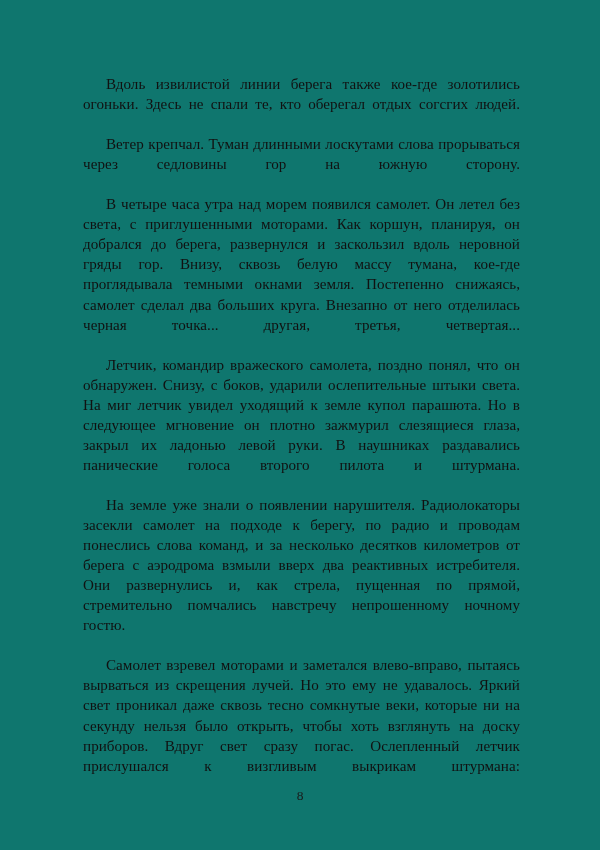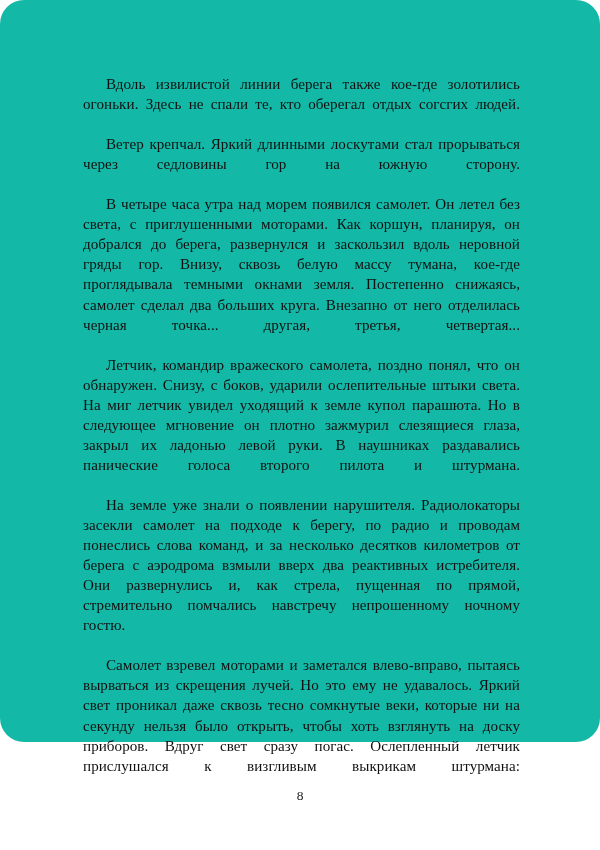--- a/index.html
+++ b/index.html
@@ -16,23 +16,22 @@
     font-family: "Liberation Serif", "DejaVu Serif", serif;
     color: #111111;
     -webkit-font-smoothing: antialiased;
   }
 
   #page {
     position: absolute;
     left: 0;
     top: 0;
     width: 600px;
-    height: 742px;
-    background: #14b8a6;
-    border-radius: 24px;
+    height: 850px;
+    background: #0f766e;
   }
 
   #text-block {
     position: absolute;
     left: 83px;
     top: 74px;
     width: 437px;
   }
 
   .para {
@@ -67,21 +66,21 @@
     font-family: "Liberation Serif", "DejaVu Serif", serif;
   }
 </style>
 </head>
 <body>
 
 <div id="page">
 
   <div id="text-block">
     <p class="para">Вдоль извилистой линии берега также кое-где золотились огоньки. Здесь не спали те, кто оберегал отдых сог­сгих людей.</p>
-    <p class="para">Ветер крепчал. Яркий длинными лоскутами стал прорываться через седловины гор на южную сторону.</p>
+    <p class="para">Ветер крепчал. Туман длинными лоскутами слова прорываться через седловины гор на южную сторону.</p>
     <p class="para">В четыре часа утра над морем появился самолет. Он летел без света, с приглушенными моторами. Как коршун, планируя, он добрался до берега, развернулся и заскользил вдоль неровной гряды гор. Внизу, сквозь белую массу тумана, кое-где проглядывала темными окнами земля. Постепенно снижаясь, самолет сделал два больших круга. Внезапно от него отделилась черная точка... другая, третья, четвертая...</p>
     <p class="para">Летчик, командир вражеского самолета, поздно понял, что он обнаружен. Снизу, с боков, ударили ослепительные штыки света. На миг летчик увидел уходящий к земле купол парашюта. Но в следующее мгновение он плотно зажмурил слезящиеся глаза, закрыл их ладонью левой руки. В наушниках раздавались панические голоса второго пилота и штурмана.</p>
     <p class="para">На земле уже знали о появлении нарушителя. Радиолокаторы засекли самолет на подходе к берегу, по радио и проводам понеслись слова команд, и за несколько десятков километров от берега с аэродрома взмыли вверх два реактивных истребителя. Они развернулись и, как стрела, пущенная по прямой, стремительно помчались навстречу непрошенному ночному гостю.</p>
     <p class="para">Самолет взревел моторами и заметался влево-вправо, пытаясь вырваться из скрещения лучей. Но это ему не удавалось. Яркий свет проникал даже сквозь тесно сомкнутые веки, которые ни на секунду нельзя было открыть, чтобы хоть взглянуть на доску приборов. Вдруг свет сразу погас. Ослепленный летчик прислушался к визгливым выкрикам штурмана:</p>
   </div>
 
   <div id="page-number">8</div>
 
 </div>
 

